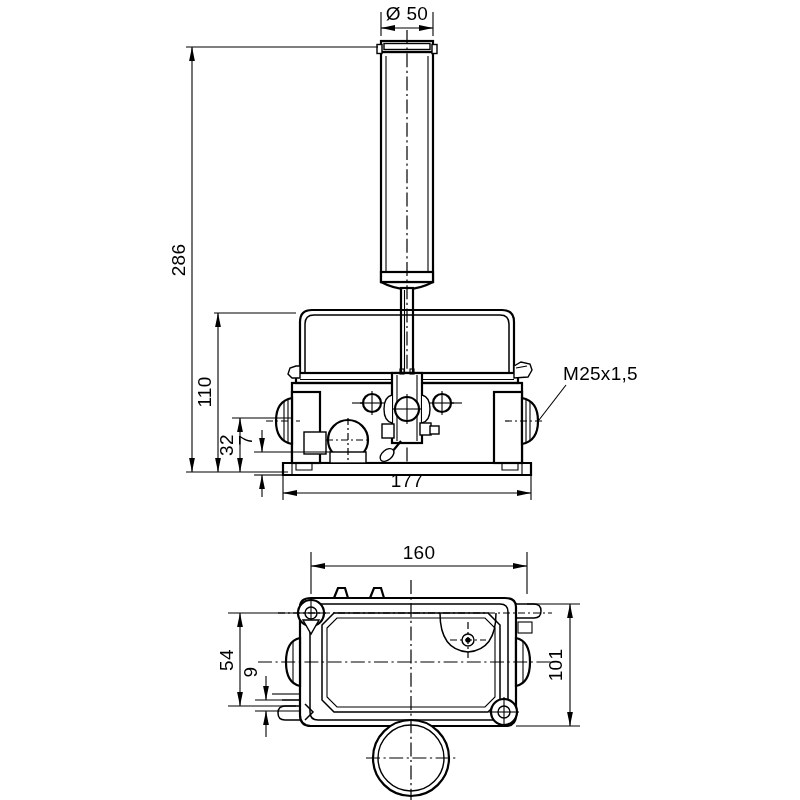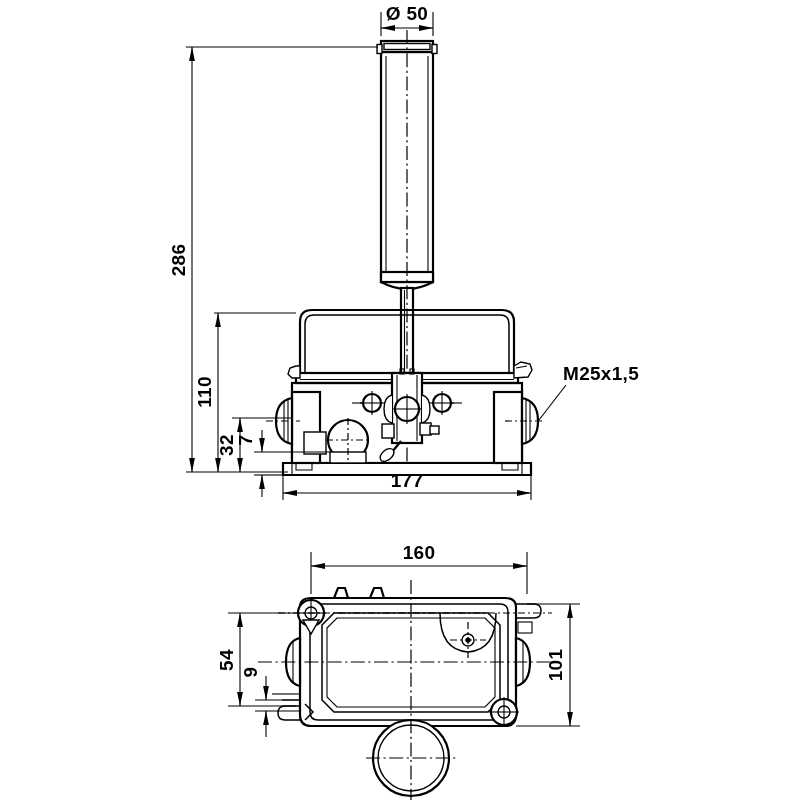--- a/index.html
+++ b/index.html
@@ -12,21 +12,20 @@
     width: 800px;
     height: 800px;
     font-family: "Liberation Sans", sans-serif;
     overflow: hidden;
   }
   #drawing-root {
     position: relative;
     width: 680px;
     height: 800px;
     background: #22c55e;
-    font-weight: bold;
   }
   svg#technical-drawing {
     display: block;
     width: 800px;
     height: 800px;
   }
   .outline {
     fill: none;
     stroke: #000000;
     stroke-width: 2.2;

